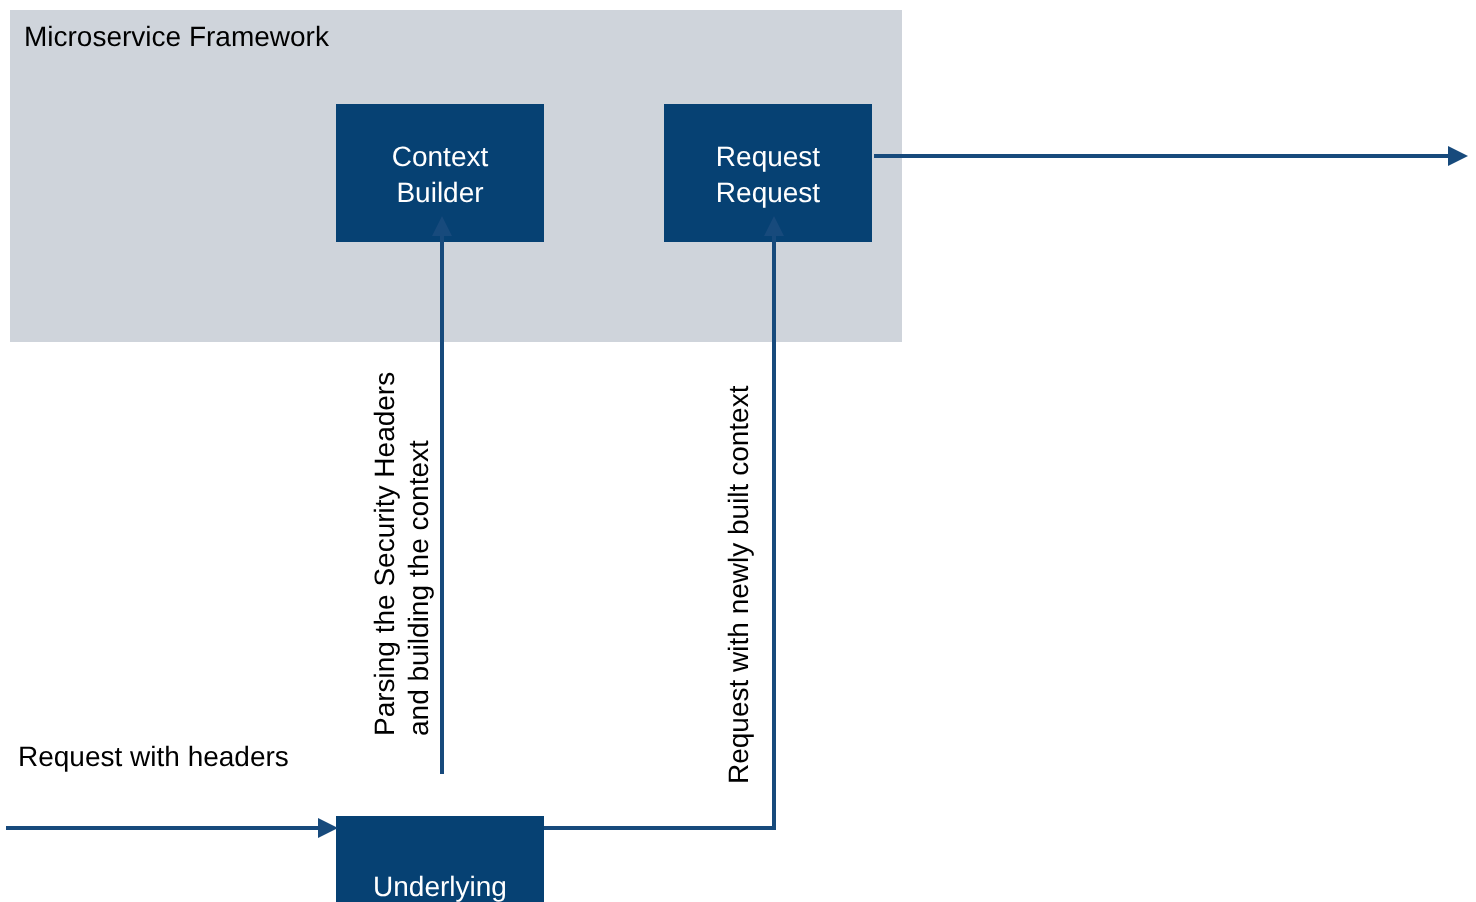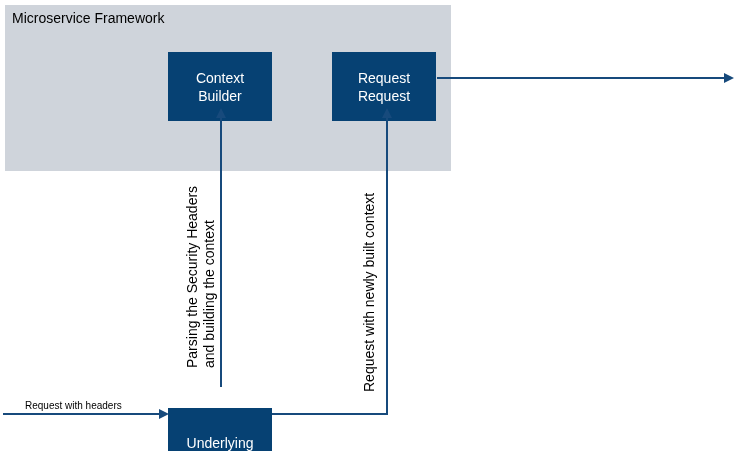--- a/index.html
+++ b/index.html
@@ -61,21 +61,21 @@
   }
   .head-up {
     position: absolute; width: 0; height: 0;
     border-left: 5px solid transparent;
     border-right: 5px solid transparent;
     border-bottom: 10px solid var(--arrow);
   }
 
   #line-request   { left: 3px;   top: 413px; width: 156px; }
   #head-request   { left: 159px; top: 409px; }
-  #label-request  { position: absolute; left: 9px; top: 400px; font-size: 10px; white-space: nowrap; margin-left: 16px; }
+  #label-request  { position: absolute; left: 9px; top: 370px; font-size: 14px; white-space: nowrap; }
 
   #line-parsing   { left: 220px; top: 118px; height: 269px; }
   #head-parsing   { left: 216px; top: 108px; }
   #label-parsing  {
     position: absolute; left: 184px; top: 368px; width: 192px;
     transform: rotate(-90deg); transform-origin: 0 0;
     font-size: 14px; line-height: 17px; white-space: nowrap;
   }
 
   #line-built-h   { left: 272px; top: 413px; width: 116px; }

